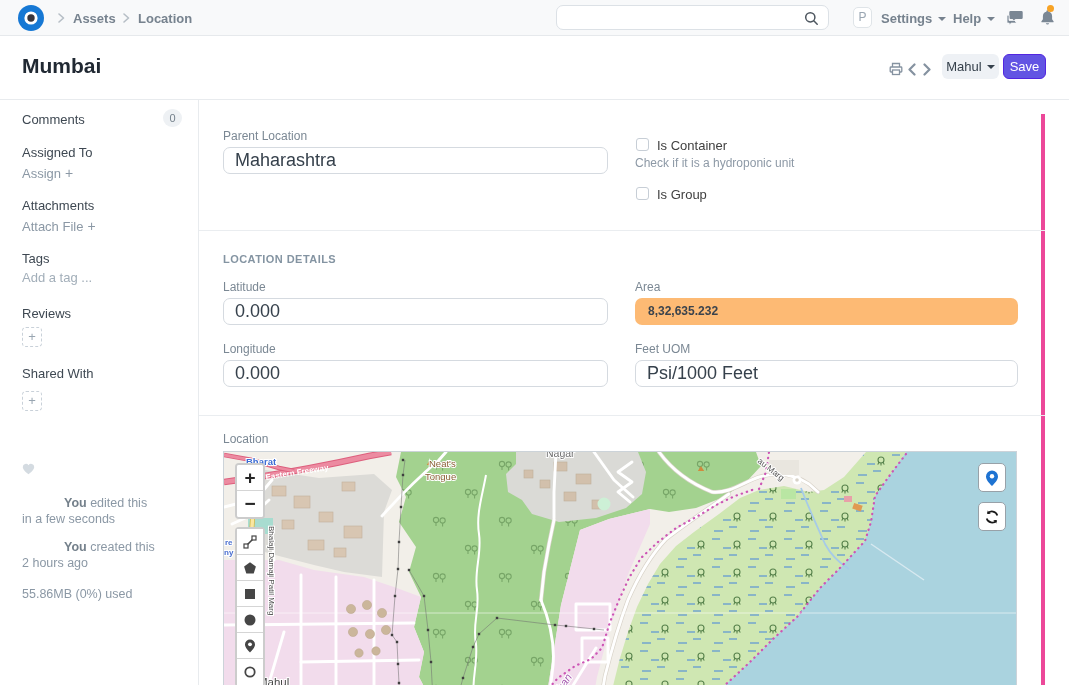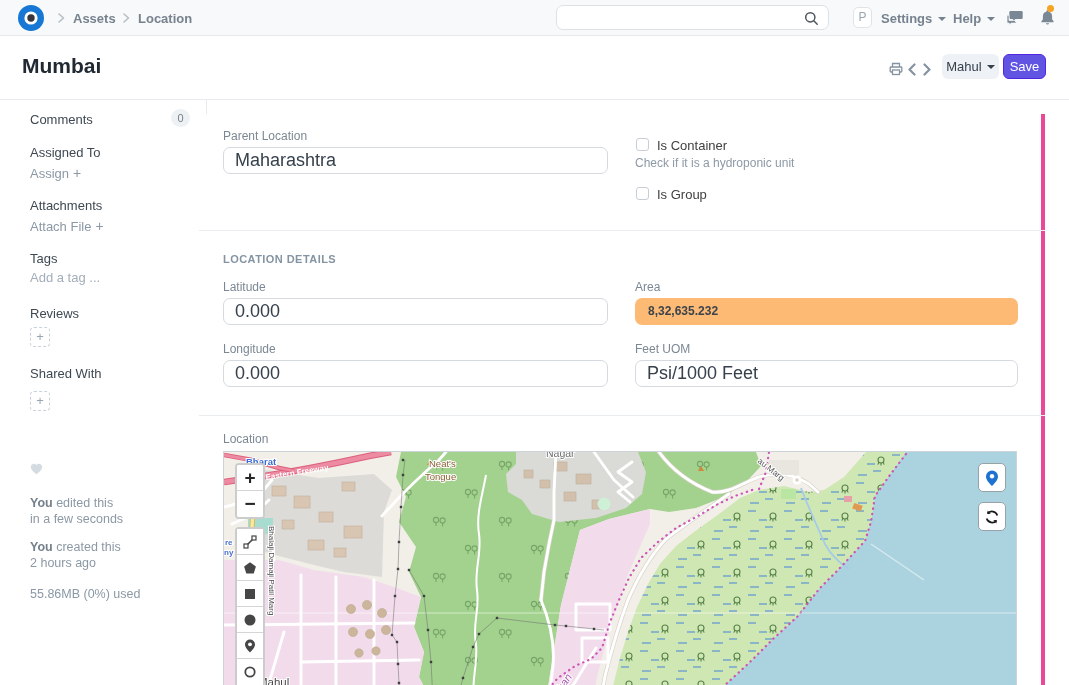--- a/index.html
+++ b/index.html
@@ -41,32 +41,32 @@
   .ico-print { left:889px; }
   .ico-prev { left:907px; }
   .ico-next { left:922px; }
   .btn { font-family:inherit; font-size:13px; border:none; border-radius:6px; cursor:pointer; position:absolute; top:17px; height:25px; }
   .btn-menu { left:942px; width:57px; background:#eef1f5; color:#36414c; font-weight:500; }
   .btn-menu .caret-dn { border-top-color:#36414c; margin-left:5px; }
   .btn-save { left:1003px; width:43px; background:#6254e3; border:1px solid #5226e0; color:#fff; font-weight:500; }
 
   
   .layout { position:absolute; left:0; top:100px; width:1069px; height:585px; }
-  .sidebar { position:absolute; left:8px; top:0; width:199px; height:585px; border-right:1px solid #e8ebee; background:#fff; }
+  .sidebar { position:absolute; left:0; top:0; width:199px; height:585px; border-right:1px solid #e8ebee; background:#fff; }
   .sb-abs { position:absolute; left:22px; }
   .sb-head { font-size:13px; font-weight:500; color:#3e4852; }
   .sb-link { font-size:13px; color:#8b98a5; cursor:pointer; }
   .sb-link .plus { font-size:14px; color:#8b98a5; margin-left:4px; }
   .sb-muted { font-size:13px; color:#a2aeb9; cursor:pointer; }
   .badge { position:absolute; left:141px; top:-3px; min-width:19px; height:18px; padding:0 6px; background:#eef1f4;
     border-radius:10px; font-size:11px; color:#74808b; text-align:center; line-height:18px; }
   .dash-btn { width:20px; height:20px; border:1px dashed #c9d1d9; border-radius:4px; background:#fff;
     color:#98a5b1; font-size:13px; line-height:18px; text-align:center; cursor:pointer; }
   .sb-meta { font-size:12.5px; color:#8b98a5; line-height:15.5px; }
-  .sb-meta b { color:#74808b; font-weight:700; }
+  .sb-meta b { color:#74808b; font-weight:700;margin-left:42px; }
 
   
   .main { position:absolute; left:199px; top:14px; width:846px; height:585px; border-right:4px solid #ec4899; background:#fff; }
   .f-label { position:absolute; font-size:12px; color:#7b8894; }
   .f-input { position:absolute; height:27px; background:#fff; border:1px solid #d5dae0; border-radius:7px;
     font-family:inherit; font-size:18px; color:#36414c; padding:8px 11px; outline:none; }
   .col1 { left:24px; width:385px; }
   .col2 { left:436px; width:383px; }
   .f-div { position:absolute; left:0; width:846px; border-top:1px solid #eaedf0; }
   .sec-head { position:absolute; left:24px; font-size:11px; font-weight:600; color:#8494a2; letter-spacing:0.45px; }

